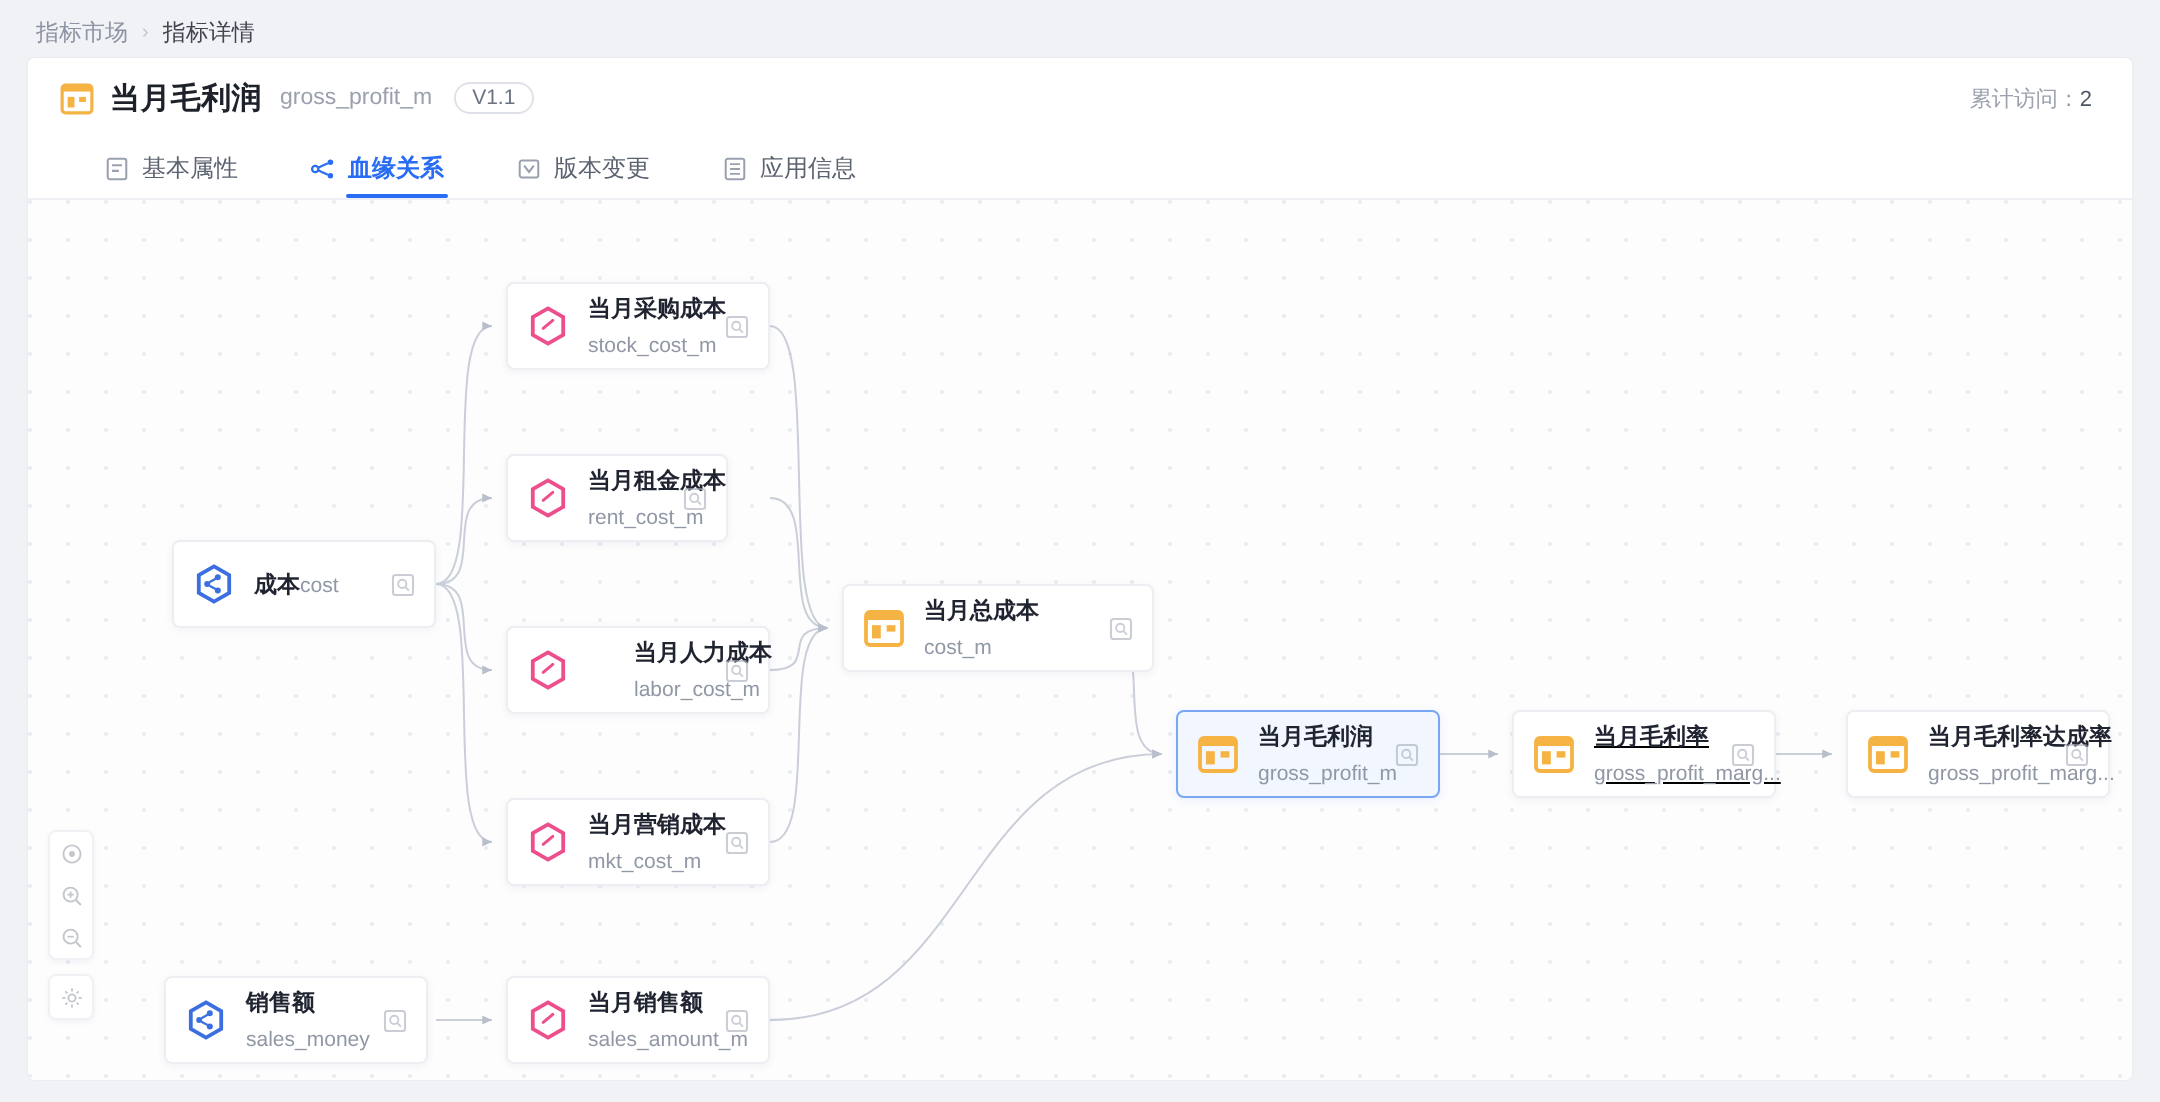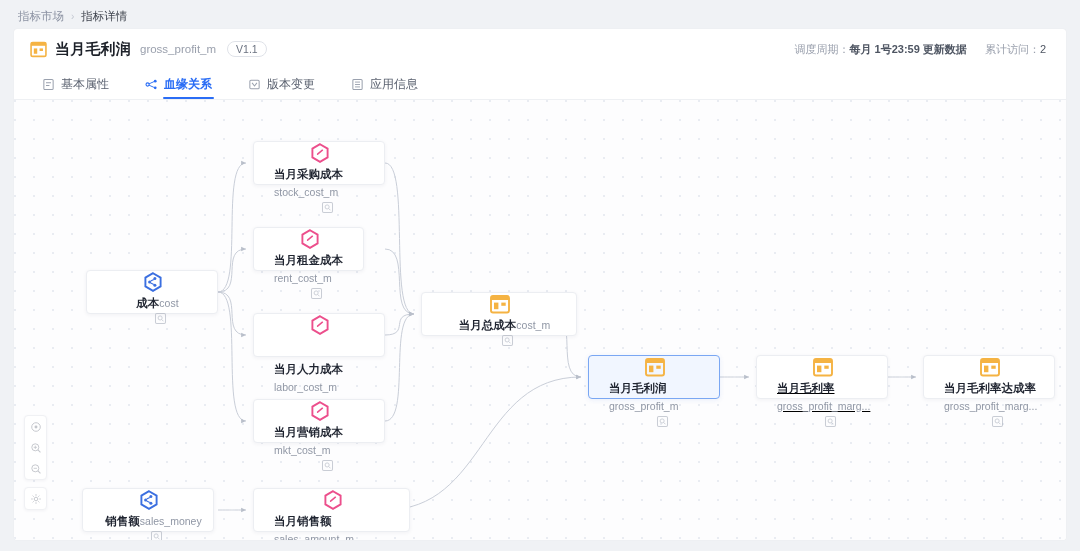--- a/index.html
+++ b/index.html
@@ -47,21 +47,21 @@
     margin-left: auto; display: flex; align-items: center;
     font-size: 11px; color: #9aa0ad; gap: 18px; padding-right: 4px;
   }
   .meta-label { color: #9aa0ad; }
   .meta-value { color: #4e5562; font-weight: bold; }
   .meta-count { color: #4e5562; }
 
   
   .tabs {
     position: absolute; left: 0; top: 40px; width: 100%; height: 30px;
-    display: flex; align-items: center; padding: 0 28px; gap: 36px;
+    display: flex; align-items: center; padding: 0 38px; gap: 36px;
   }
   .tab {
     display: flex; align-items: center; gap: 6px;
     font-size: 12px; color: #5b6270; height: 30px; position: relative;
     cursor: pointer;
   }
   .tab.active { color: #2a6df5; font-weight: bold; }
   .tab.active::after {
     content: ""; position: absolute; left: 18px; right: -2px; bottom: 0;
     height: 2px; background: #2a6df5; border-radius: 1px;
@@ -85,23 +85,22 @@
 
   
   .node {
     position: absolute;
     height: 44px;
     background: #ffffff;
     border: 1px solid #eceef2;
     border-radius: 4px;
     box-shadow: 0 1px 4px rgba(30,40,70,0.055);
     display: flex; align-items: center;
-    padding: 0 9px 0 20px;
+    padding: 0 9px 0 9px;
     cursor: pointer;
-    flex-direction: column;
   }
   .node.selected {
     background: #f1f6ff;
     border: 1px solid #7aa7f3;
     box-shadow: 0 1px 5px rgba(60,110,220,0.10);
   }
   .node-ico { width: 22px; height: 22px; flex: 0 0 auto; margin-right: 9px; }
   .node-text { flex: 1 1 auto; min-width: 0; }
   .node-name {
     font-size: 11.5px; font-weight: bold; color: #1f2430;
@@ -150,21 +149,20 @@
           <rect x="1" y="1.5" width="14" height="3" fill="#f5b343"></rect>
           <rect x="3.6" y="7" width="3.2" height="5" fill="#f5b343"></rect>
           <rect x="9" y="7" width="3.2" height="2.4" fill="#f5b343"></rect>
         </svg>
       </span>
       <span class="title-text">当月毛利润</span>
       <span class="title-code">gross_profit_m</span>
       <span class="version-badge">V1.1</span>
 
       <div class="title-right">
-        <span><span class="meta-label">调度周期：</span><span class="meta-value">每月 1号23:59 更新数据</span></span>
         <span><span class="meta-label">累计访问：</span><span class="meta-count">2</span></span>
       </div>
     </div>
 
     <div class="tabs">
       <div class="tab">
         <span class="tab-ico">
           <svg viewBox="0 0 14 14" width="13" height="13">
             <rect x="2" y="1.5" width="10" height="11" rx="1.2" fill="none" stroke="#9aa1ae" stroke-width="1.1"></rect>
             <line x1="4.3" y1="5" x2="9.7" y2="5" stroke="#9aa1ae" stroke-width="1.1"></line>
@@ -362,21 +360,21 @@
                 <line x1="8.7" y1="10.1" x2="11.8" y2="8.4" stroke="#3b6fe0" stroke-width="1.1"></line>
                 <line x1="8.7" y1="11.9" x2="11.8" y2="13.5" stroke="#3b6fe0" stroke-width="1.1"></line>
               </svg></span>
             <span class="node-text"><span class="node-name">销售额</span><span class="node-code">sales_money</span></span>
             <span class="node-action"><svg viewBox="0 0 14 14" width="13" height="13">
                 <rect x="1.6" y="1.6" width="10.8" height="10.8" rx="1.4" fill="none" stroke="#aab0bc" stroke-width="1.1"></rect>
                 <circle cx="6.6" cy="6.4" r="2.2" fill="none" stroke="#aab0bc" stroke-width="1"></circle>
                 <line x1="8.3" y1="8.1" x2="10.2" y2="10" stroke="#aab0bc" stroke-width="1"></line>
               </svg></span>
           </div>
-          <div class="node" style="left: 239px; top: 388px; width: 157px;">
+          <div class="node" style="left: 239px; top: 388px; width: 132px;">
             <span class="node-ico"><svg viewBox="0 0 22 22" width="22" height="22">
                 <path d="M11 2.2 L18.6 6.6 L18.6 15.4 L11 19.8 L3.4 15.4 L3.4 6.6 Z" fill="none" stroke="#ec4f8c" stroke-width="1.9"></path>
                 <path d="M8.6 12.2 L13.4 8.2" fill="none" stroke="#ec4f8c" stroke-width="1.5" stroke-linecap="round"></path>
               </svg></span>
             <span class="node-text"><span class="node-name">当月销售额</span><span class="node-code">sales_amount_m</span></span>
             <span class="node-action"><svg viewBox="0 0 14 14" width="13" height="13">
                 <rect x="1.6" y="1.6" width="10.8" height="10.8" rx="1.4" fill="none" stroke="#aab0bc" stroke-width="1.1"></rect>
                 <circle cx="6.6" cy="6.4" r="2.2" fill="none" stroke="#aab0bc" stroke-width="1"></circle>
                 <line x1="8.3" y1="8.1" x2="10.2" y2="10" stroke="#aab0bc" stroke-width="1"></line>
               </svg></span>

